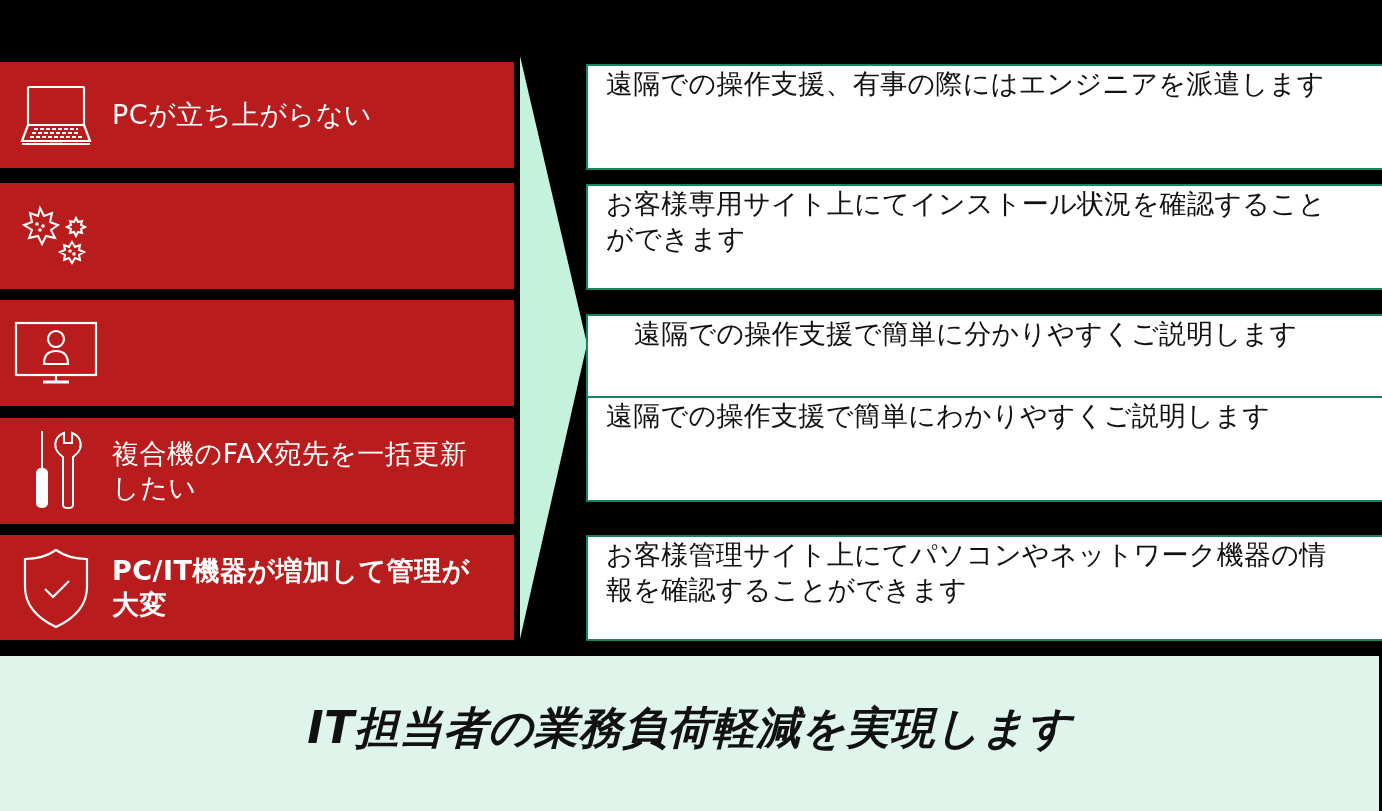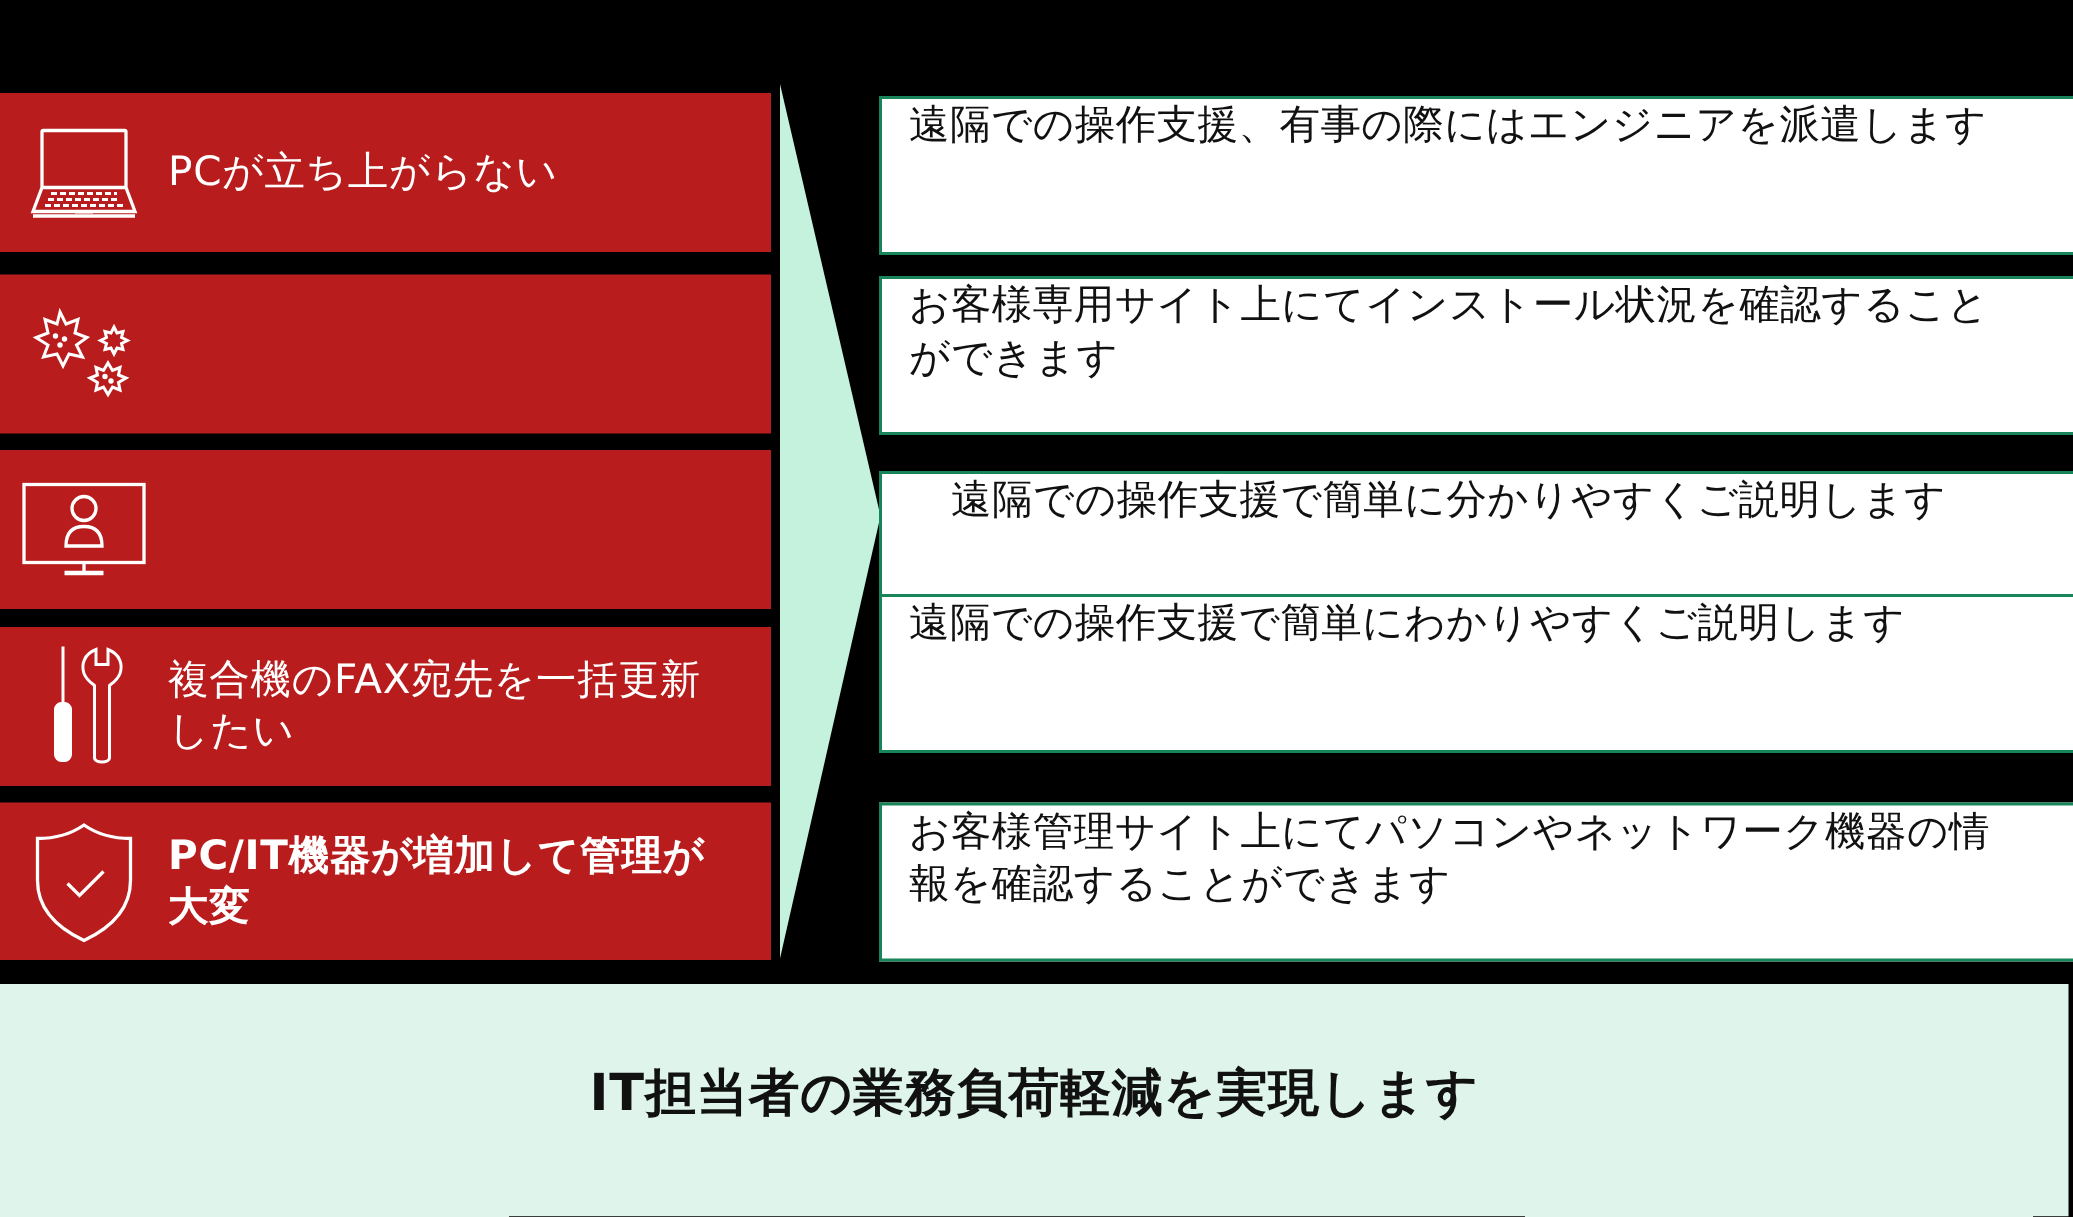--- a/index.html
+++ b/index.html
@@ -28,22 +28,23 @@
     }
     .solution .text {
       color:#111111; font-size:27px; line-height:35px; white-space:pre-line; letter-spacing:0.3px;
     }
     .banner {
       position:absolute; left:0; top:656px; width:1379px; height:155px; background:#dff5ec;
       display:flex; align-items:center; justify-content:center;
     }
     .banner .title {
       font-family: "DejaVu Sans", "Liberation Sans", sans-serif;
-      font-weight:bold; font-size:34px; color:#111111; letter-spacing:0.5px;
+      font-weight:bold; font-size:44px; color:#111111; letter-spacing:0.5px;
       margin-top:-10px;
+      font-style:italic;
     }
   </style>
 </head>
 <body>
 
 <div class="problem" style="top:62px;height:106px;">
   <div class="icon">
     <svg width="72" height="64" viewBox="0 0 72 64" fill="none" stroke="#ffffff" stroke-width="2.2">
       <rect x="8" y="4" width="56" height="38" rx="1"></rect>
       <path d="M8 42 L2 58 L70 58 L64 42"></path>

